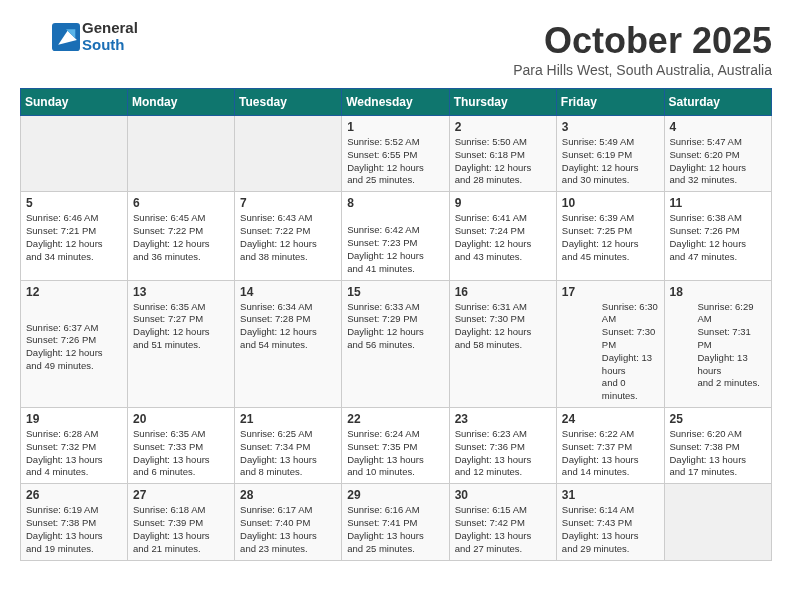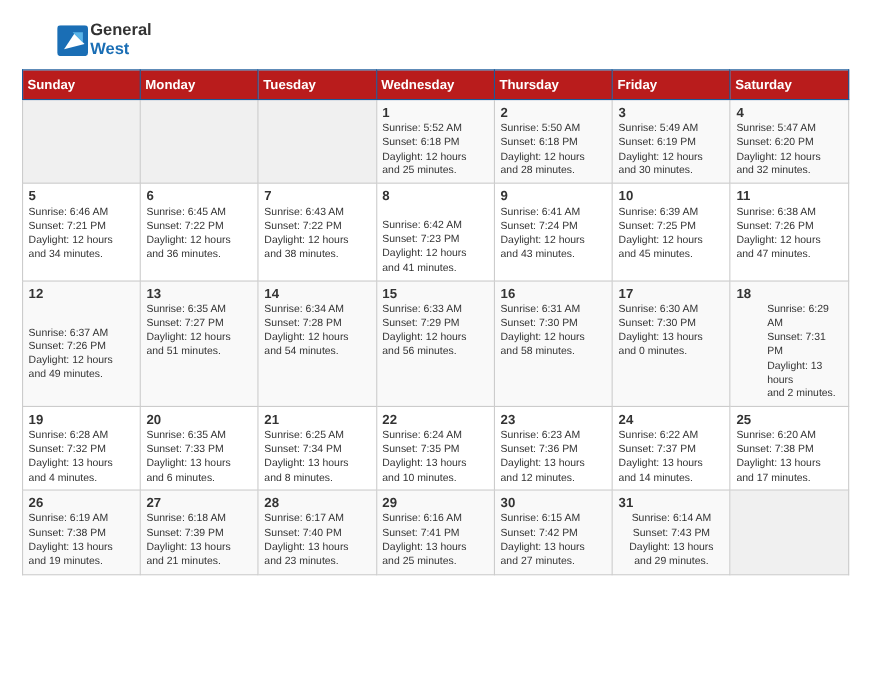--- a/index.html
+++ b/index.html
@@ -37,21 +37,21 @@
     .subtitle {
       font-size: 14px;
       color: #555;
     }
     .calendar {
       width: 100%;
       border-collapse: collapse;
       border: 1px solid #ccc;
     }
     .calendar th {
-      background: #b91c1c;
+      background: #0f766e;
       color: #fff;
       font-size: 12px;
       font-weight: bold;
       padding: 6px 4px;
       text-align: left;
       border: 1px solid #1a5a9a;
     }
     .calendar td {
       vertical-align: top;
       border: 1px solid #ccc;
@@ -88,22 +88,26 @@
 
 <div class="header">
   <div class="logo">
     <svg class="logo-icon" viewBox="0 0 36 36">
       <rect x="0" y="0" width="36" height="36" rx="4" fill="#1a6eb5"></rect>
       <polygon points="8,28 20,10 32,22" fill="white"></polygon>
       <polygon points="18,8 30,8 30,20" fill="#5ab4e8"></polygon>
     </svg>
     <div>
       <div style="font-size:15px;font-weight:bold;color:#333;line-height:1.1;">General</div>
-      <div style="font-size:15px;font-weight:bold;color:#1a6eb5;line-height:1.1;">West</div>
+      <div style="font-size:15px;font-weight:bold;color:#1a6eb5;line-height:1.1;">South</div>
     </div>
+  </div>
+  <div class="title-block">
+    <div class="month-title">October 2025</div>
+    <div class="subtitle">Para Hills West, South Australia, Australia</div>
   </div>
 </div>
 
 <table class="calendar">
   <thead>
     <tr>
     <th>Sunday</th>
         <th>Monday</th>
         <th>Tuesday</th>
         <th>Wednesday</th>
@@ -113,21 +117,21 @@
       </tr>
   </thead>
   <tbody id="calendar-body">
   <tr>
         <td class="empty-cell"></td>
         <td class="empty-cell"></td>
         <td class="empty-cell"></td>
         <td>
           <span class="day-num">1</span>
           <div class="day-info" style="white-space: pre-line;">Sunrise: 5:52 AM
-Sunset: 6:18 PM
+Sunset: 6:55 PM
 Daylight: 12 hours
 and 25 minutes.</div>
         </td>
         <td>
           <span class="day-num">2</span>
           <div class="day-info" style="white-space: pre-line;">Sunrise: 5:50 AM
 Sunset: 6:18 PM
 Daylight: 12 hours
 and 28 minutes.</div>
         </td>
@@ -228,21 +232,21 @@
         </td>
         <td>
           <span class="day-num">16</span>
           <div class="day-info" style="white-space: pre-line;">Sunrise: 6:31 AM
 Sunset: 7:30 PM
 Daylight: 12 hours
 and 58 minutes.</div>
         </td>
         <td>
           <span class="day-num">17</span>
-          <div class="day-info" style="white-space: pre-line;">Sunrise: 6:30 AM
+          <div class="day-info" style="white-space: pre-line; margin-left: 40px;">Sunrise: 6:30 AM
 Sunset: 7:30 PM
 Daylight: 13 hours
 and 0 minutes.</div>
         </td>
         <td>
           <span class="day-num">18</span>
           <div class="day-info" style="white-space: pre-line; margin-left: 28px;">Sunrise: 6:29 AM
 Sunset: 7:31 PM
 Daylight: 13 hours
 and 2 minutes.</div>
@@ -330,21 +334,21 @@
         </td>
         <td>
           <span class="day-num">30</span>
           <div class="day-info" style="white-space: pre-line;">Sunrise: 6:15 AM
 Sunset: 7:42 PM
 Daylight: 13 hours
 and 27 minutes.</div>
         </td>
         <td>
           <span class="day-num">31</span>
-          <div class="day-info" style="white-space: pre-line; text-align: center;">Sunrise: 6:14 AM
+          <div class="day-info" style="white-space: pre-line;">Sunrise: 6:14 AM
 Sunset: 7:43 PM
 Daylight: 13 hours
 and 29 minutes.</div>
         </td>
         <td class="empty-cell"></td>
       </tr>
     </tbody>
 </table>
 
 </body></html>

